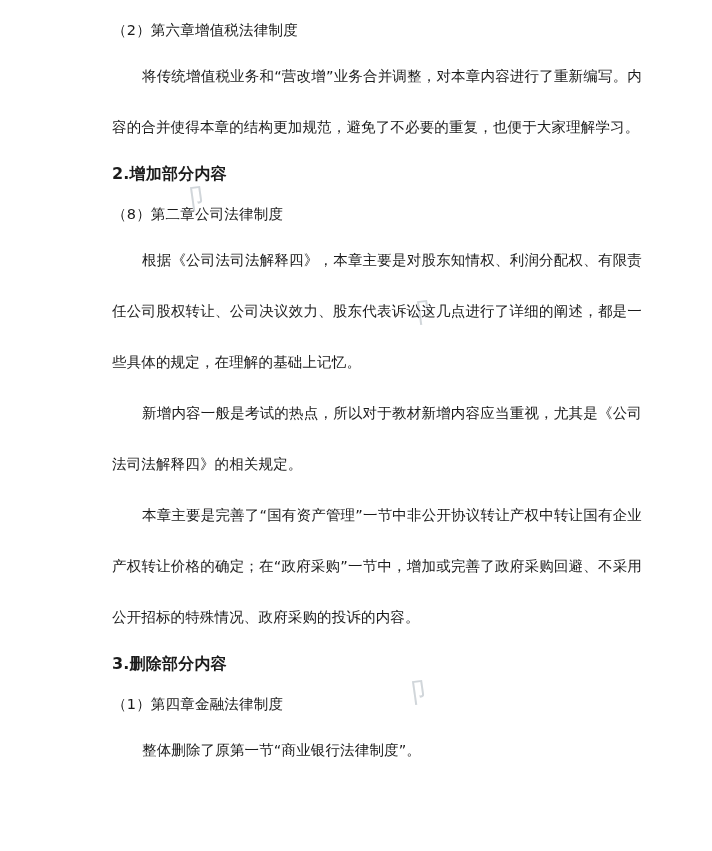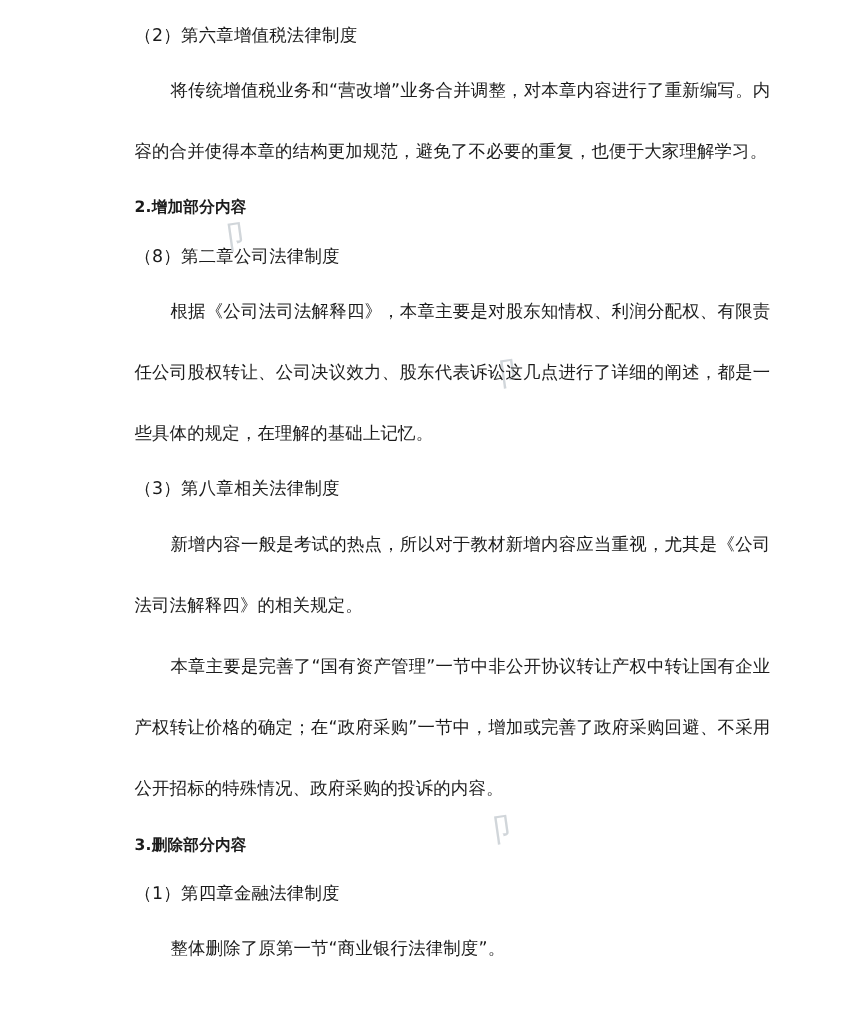--- a/index.html
+++ b/index.html
@@ -28,21 +28,21 @@
     letter-spacing: 0.2px;
     white-space: pre-wrap;
     position: relative;
     z-index: 2;
   }
   .indent {
     text-indent: 0;
   }
   .heading {
     font-weight: bold;
-    font-size: 13px;
+    font-size: 16px;
   }
   .para {
     font-size: 14.5px;
     line-height: 51px;
     letter-spacing: 0.15px;
     text-align: justify;
     text-justify: inter-ideograph;
     position: relative;
     z-index: 2;
   }
@@ -90,23 +90,20 @@
   <div class="block">
     <div class="line indent">（8）第二章公司法律制度</div>
   </div>
 
   <div class="block">
     <div class="para first">根据《公司法司法解释四》，本章主要是对股东知情权、利润分配权、有限责任公司股权转让、公司决议效力、股东代表诉讼这几点进行了详细的阐述，都是一些具体的规定，在理解的基础上记忆。</div>
   </div>
 
 
 
-  <div class="block">
-    <div class="line indent">（3）第八章相关法律制度</div>
-  </div>
 
   <div class="block">
     <div class="para first">新增内容一般是考试的热点，所以对于教材新增内容应当重视，尤其是《公司法司法解释四》的相关规定。</div>
   </div>
 
   <div class="block">
     <div class="para first">本章主要是完善了“国有资产管理”一节中非公开协议转让产权中转让国有企业产权转让价格的确定；在“政府采购”一节中，增加或完善了政府采购回避、不采用公开招标的特殊情况、政府采购的投诉的内容。</div>
   </div>
 
   <div class="block">

